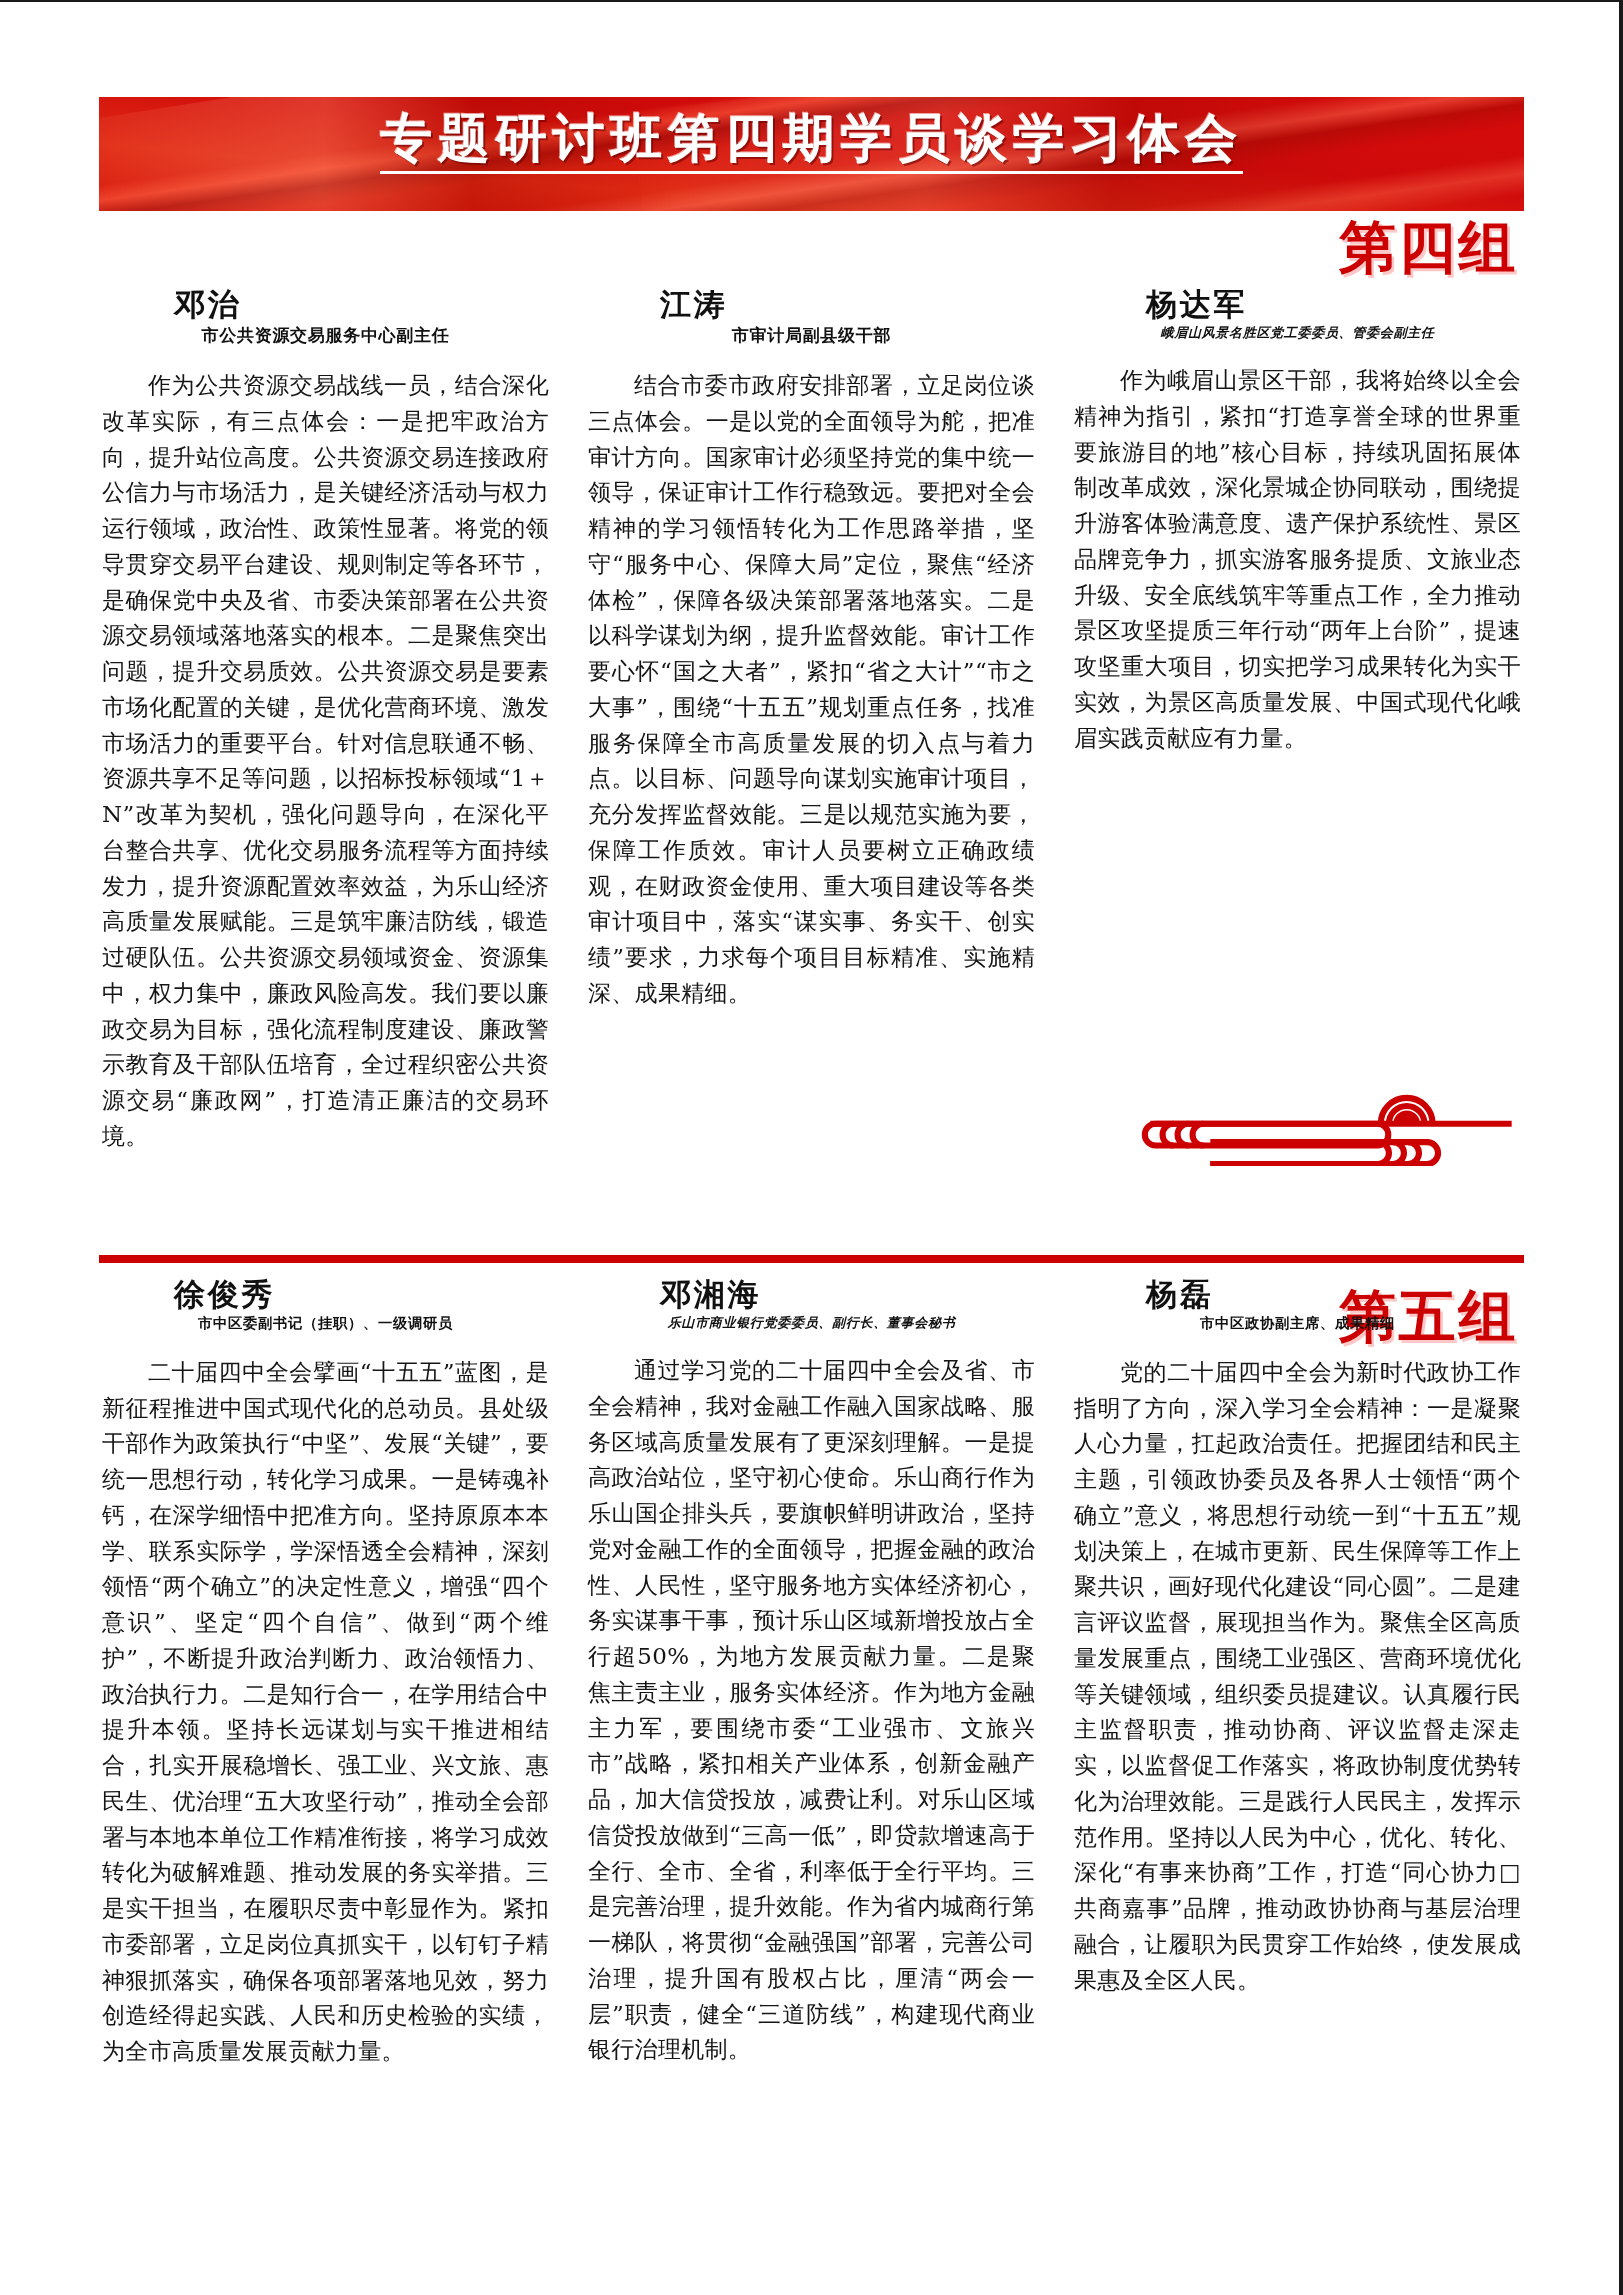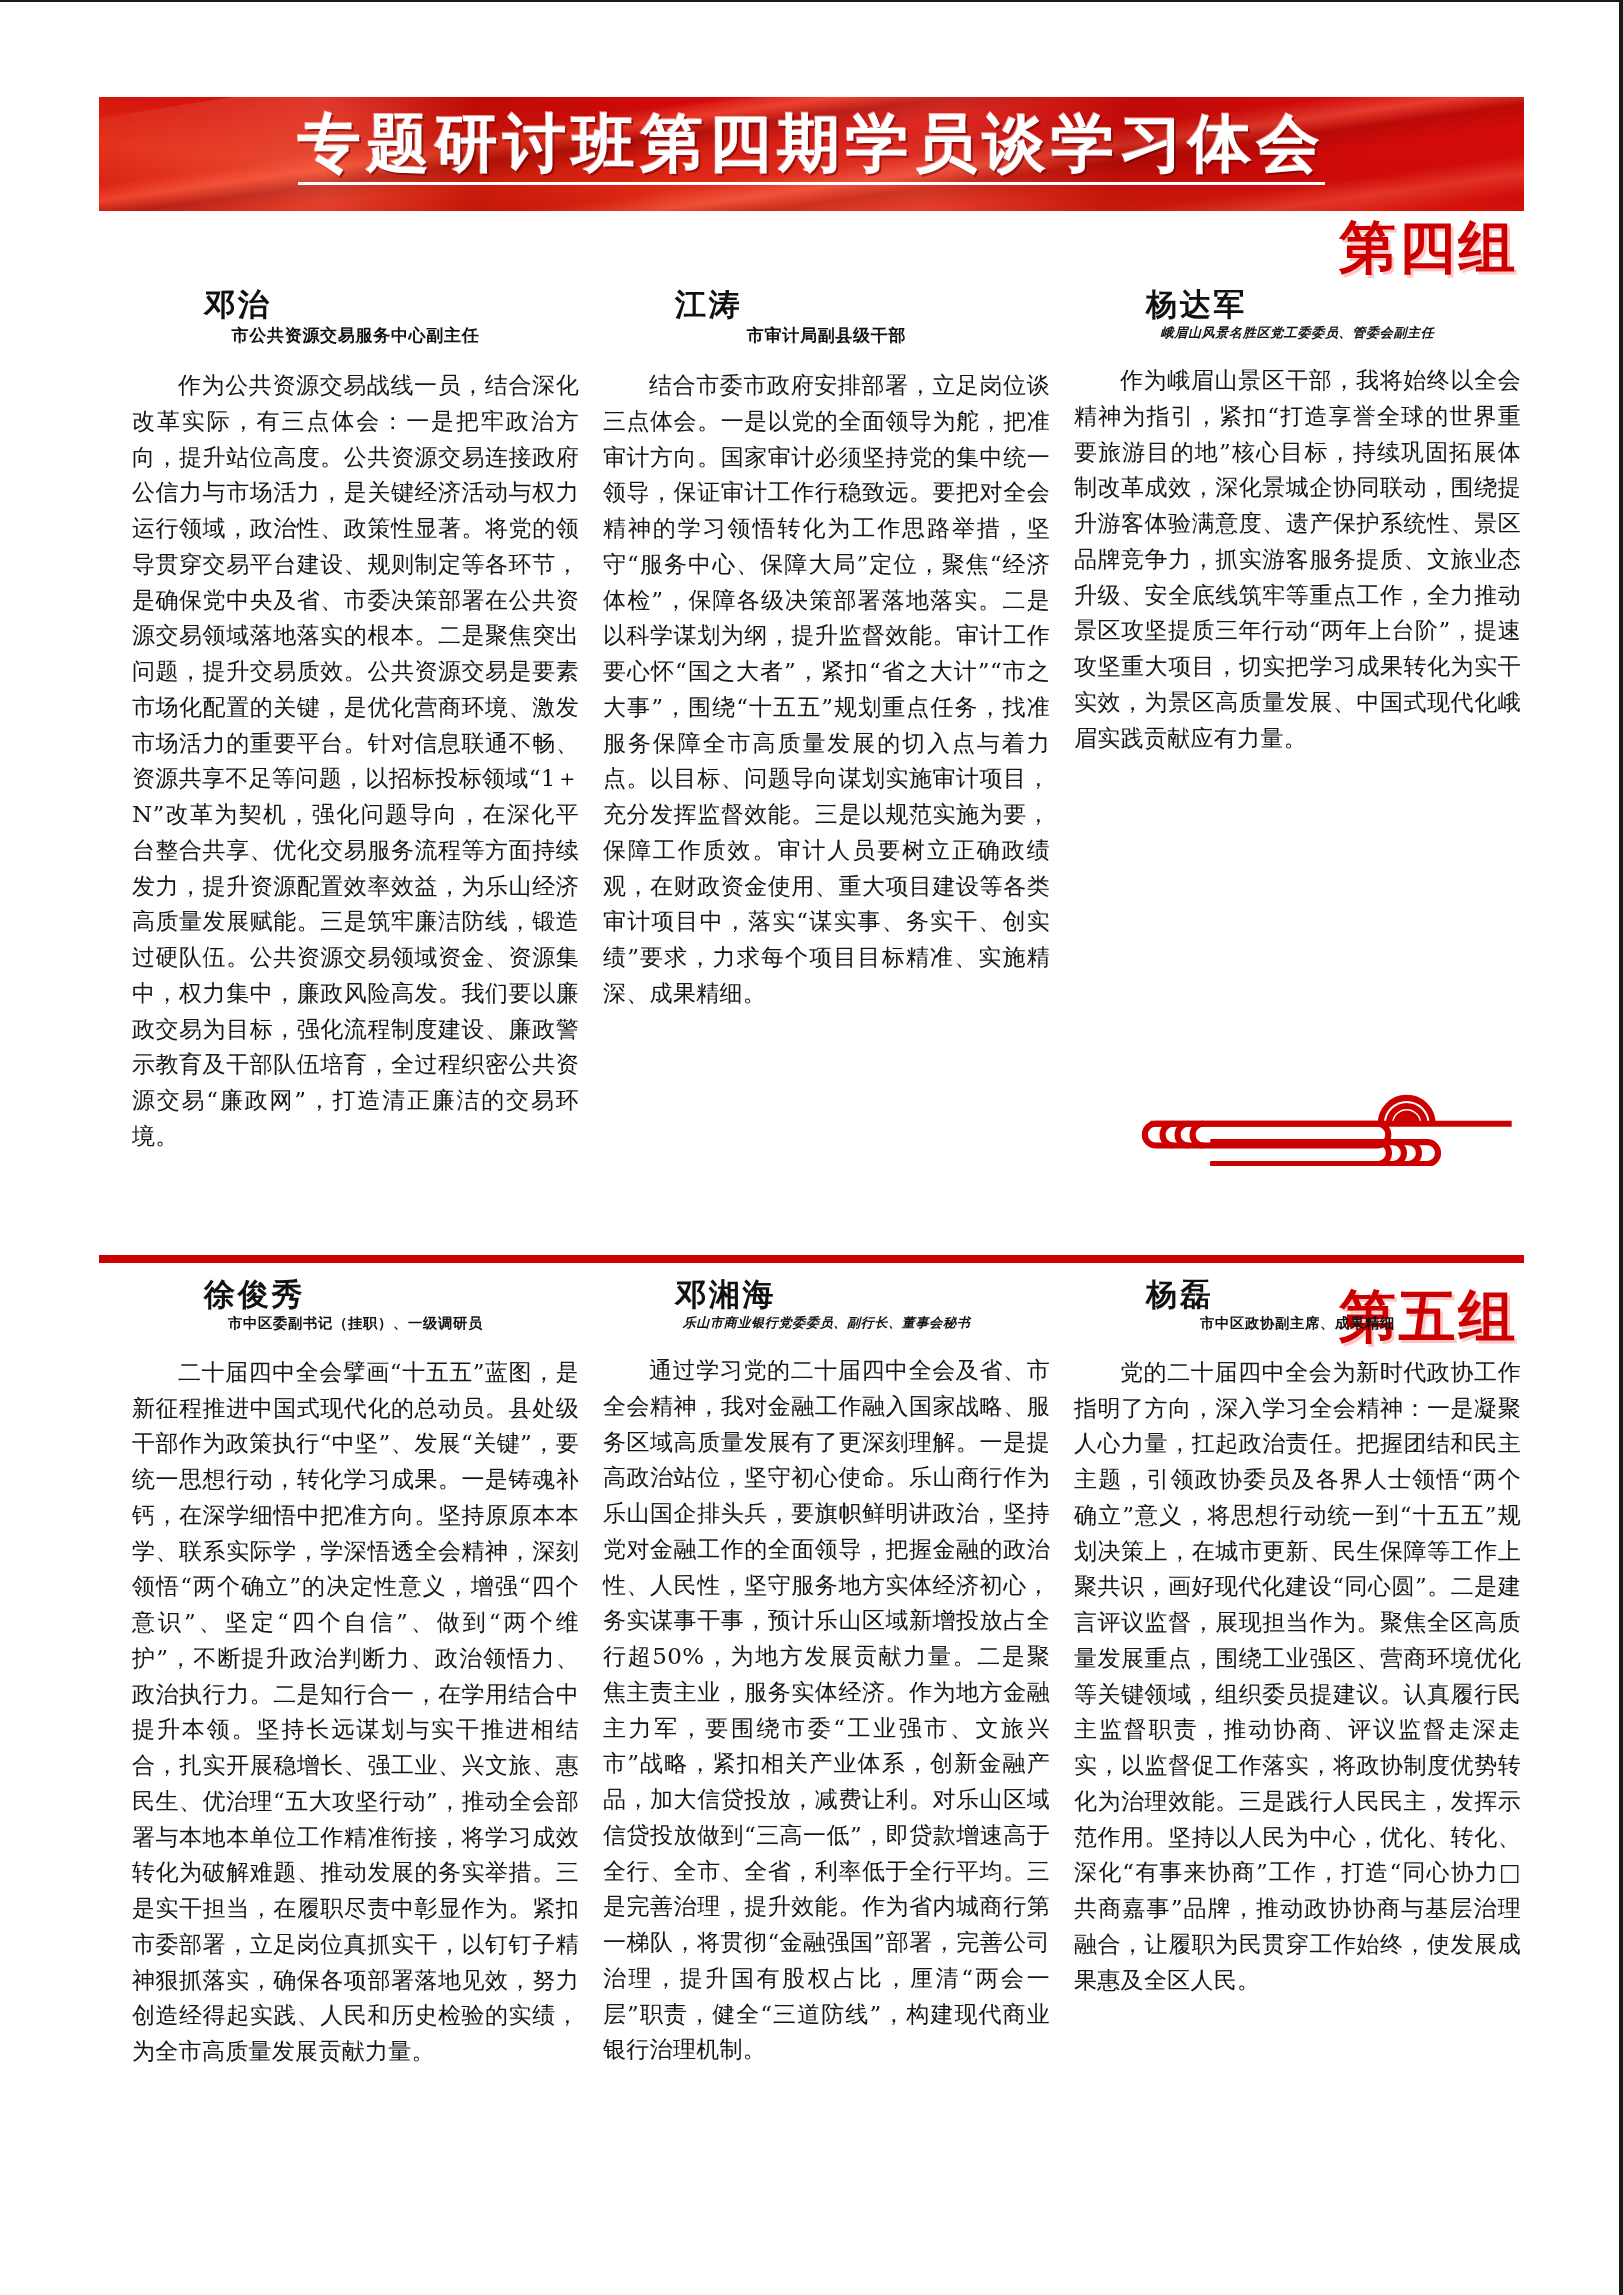--- a/index.html
+++ b/index.html
@@ -69,21 +69,21 @@
     transform:rotate(-7deg);
   }
   .banner-title{
     position:absolute;
     left:0;right:0;top:15px;
     text-align:center;
     z-index:5;
     color:#ffffff;
     font-family:"DejaVu Serif","Liberation Serif",serif;
     font-weight:bold;
-    font-size:63px;
+    font-size:52px;
     letter-spacing:5.5px;
     line-height:1;
     text-shadow:
        2px 2px 0 rgba(100,0,0,0.55),
       -0.7px -0.7px 0 rgba(255,255,255,0.6);
     text-decoration: underline;
   }
   .banner-title .ul{
     display:inline-block;
     border-bottom:3.4px solid #ffffff;
@@ -114,22 +114,21 @@
   }
   #div-mid{ top:1253px; }
 
   
   .row{ position:absolute; left:99px; width:1425px; }
   #row1{ top:286px; }
   #row2{ top:1276px; }
 
   .cols{
     display:flex;
-    gap:18px;
-    justify-content:flex-end;
+    gap:33px;
   }
   .col{ width:453px; position:relative; }
 
   .person-name{
     font-family:"DejaVu Serif","Liberation Serif",serif;
     font-weight:bold;
     font-size:31px;
     color:#111;
     line-height:1.05;
     letter-spacing:2.7px;

